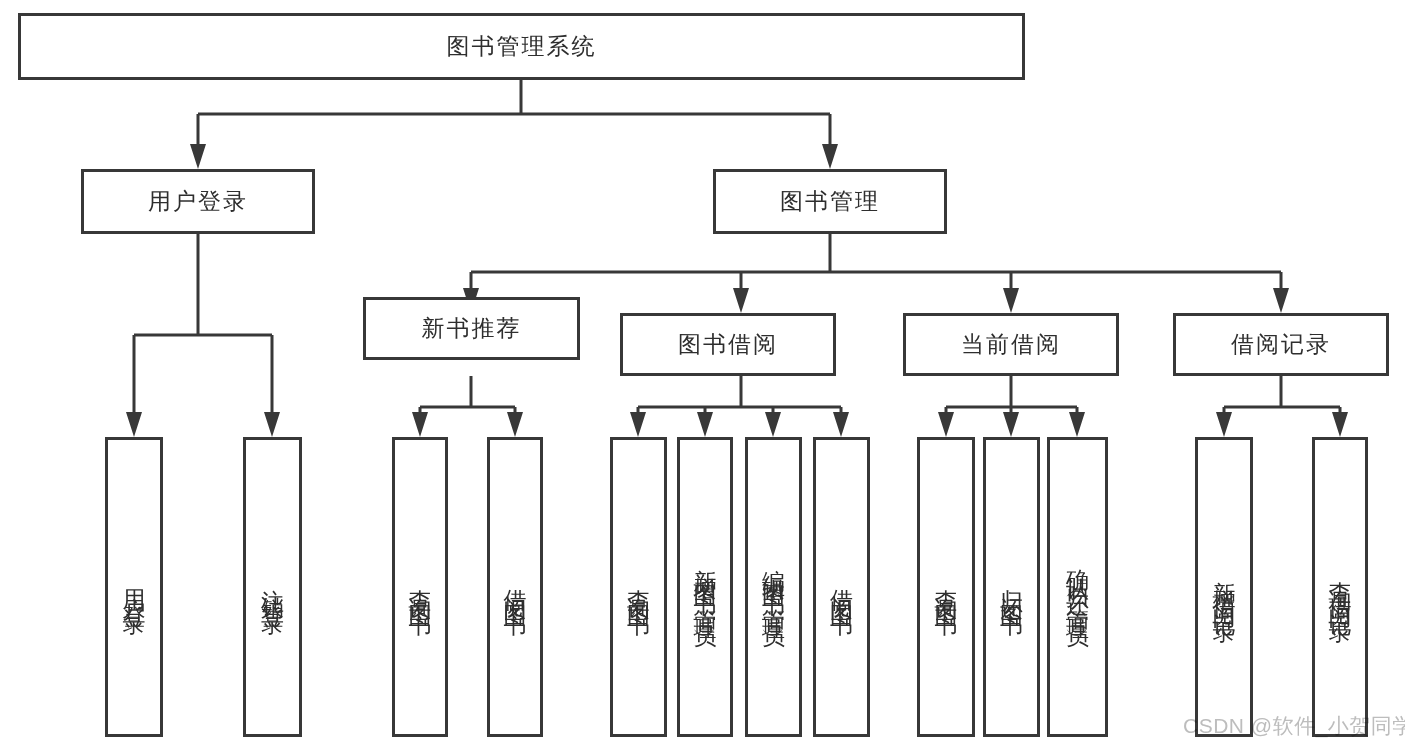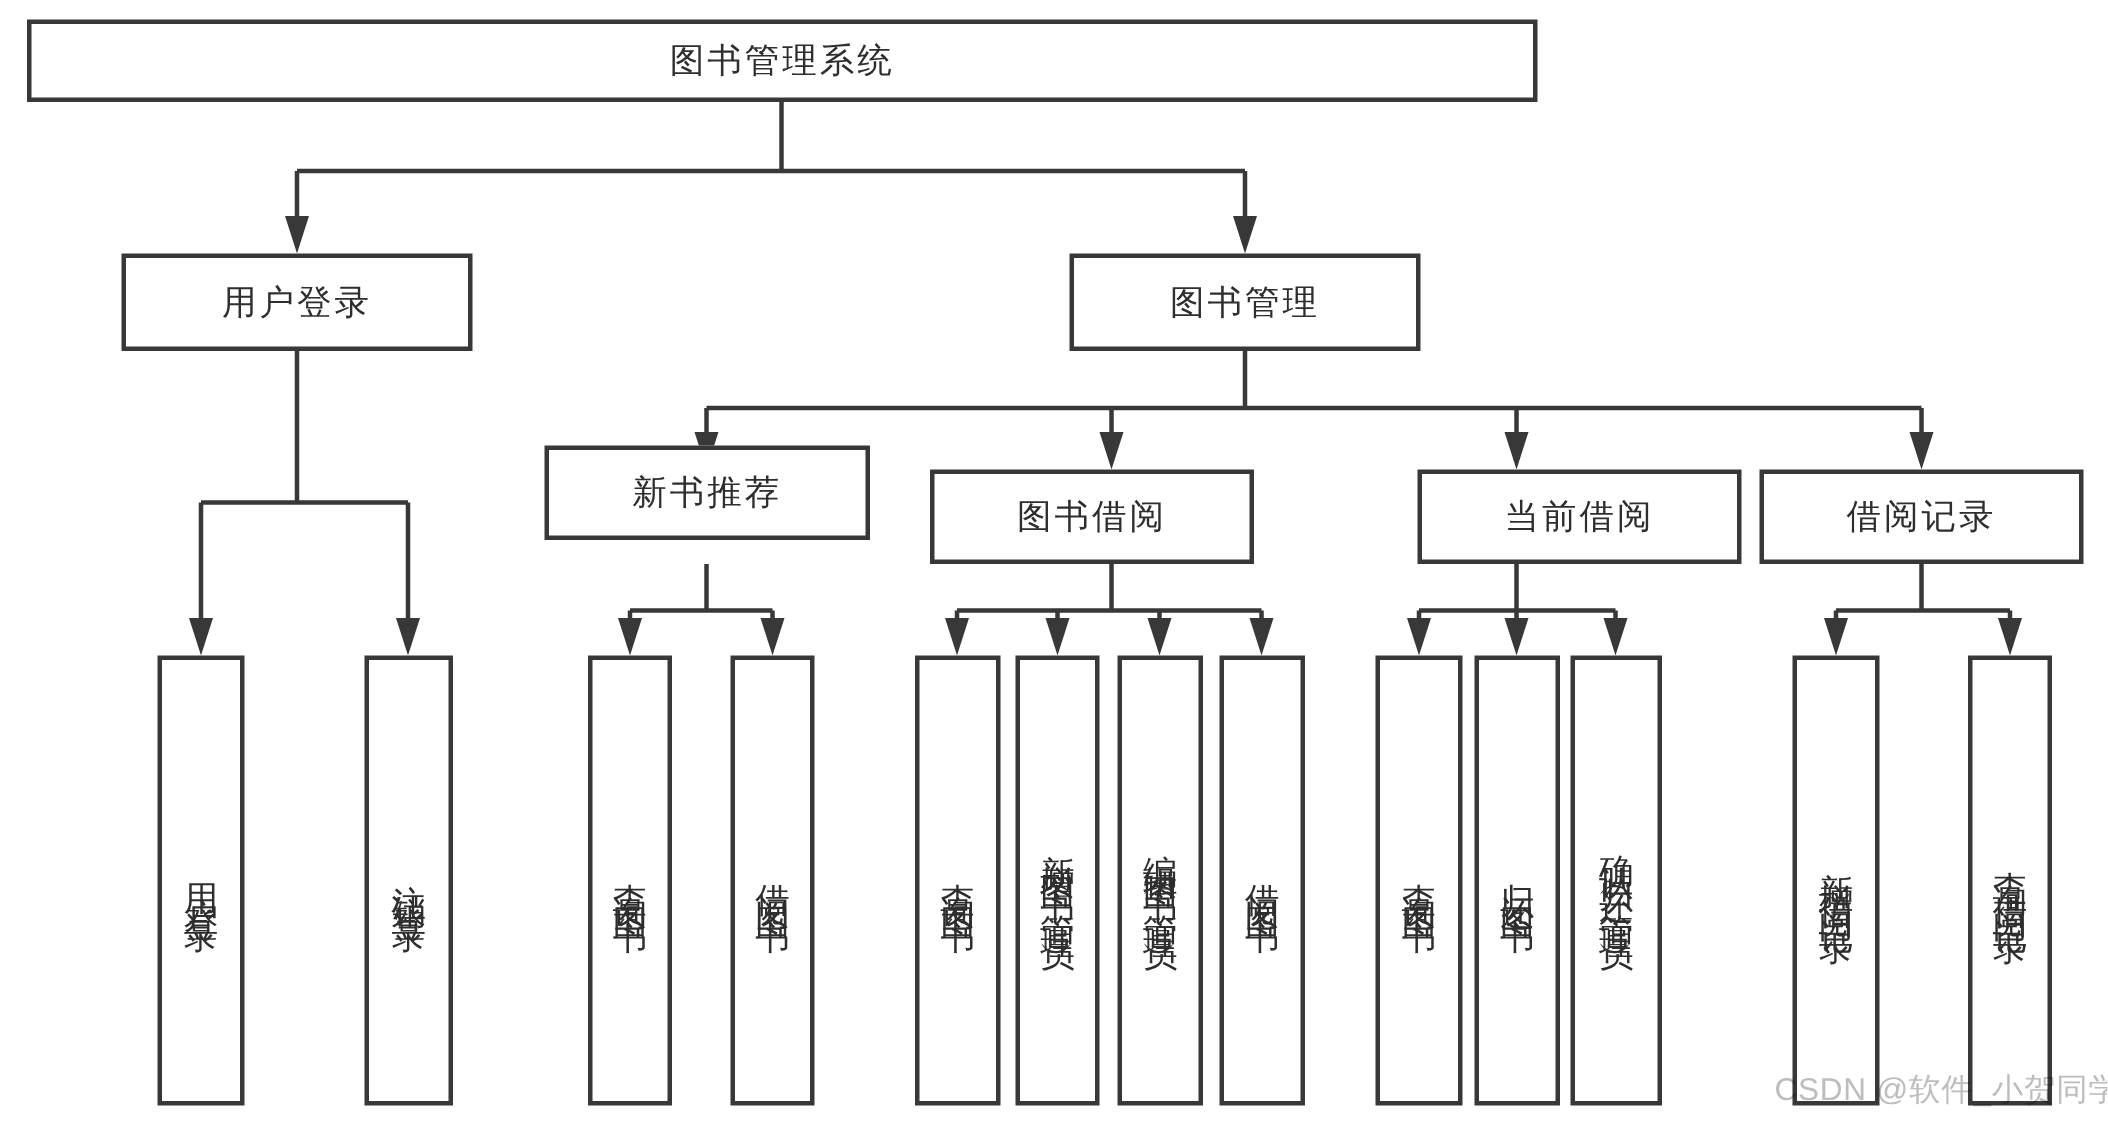--- a/index.html
+++ b/index.html
@@ -90,38 +90,38 @@
              M697 412 L713 412 L705 437 Z
              M765 412 L781 412 L773 437 Z
              M833 412 L849 412 L841 437 Z
              M938 412 L954 412 L946 437 Z
              M1003 412 L1019 412 L1011 437 Z
              M1069 412 L1085 412 L1077 437 Z
              M1216 412 L1232 412 L1224 437 Z
              M1332 412 L1348 412 L1340 437 Z"></path>
   </svg>
 
-  <div class="node h" style="left:18px; top:13px; width:1007px; height:55px;">
+  <div class="node h" style="left:18px; top:13px; width:1007px; height:67px;">
     <span>图书管理系统</span>
   </div>
 
   <div class="node h" style="left:81px; top:169px; width:234px; height:65px;">
     <span>用户登录</span>
   </div>
   <div class="node h" style="left:713px; top:169px; width:234px; height:65px;font-family:Liberation Serif, serif;">
     <span>图书管理</span>
   </div>
 
   <div class="node h" style="left:363px; top:297px; width:217px; height:63px;">
     <span>新书推荐</span>
   </div>
   <div class="node h" style="left:620px; top:313px; width:216px; height:63px;">
     <span>图书借阅</span>
   </div>
-  <div class="node h" style="left:945px; top:313px; width:216px; height:63px;">
+  <div class="node h" style="left:903px; top:313px; width:216px; height:63px;">
     <span>当前借阅</span>
   </div>
   <div class="node h" style="left:1173px; top:313px; width:216px; height:63px;">
     <span>借阅记录</span>
   </div>
 
   <div class="node v" style="left:105px; top:437px; width:58px; height:300px;">
     <span>用户登录</span>
   </div>
   <div class="node v" style="left:243px; top:437px; width:59px; height:300px;">

